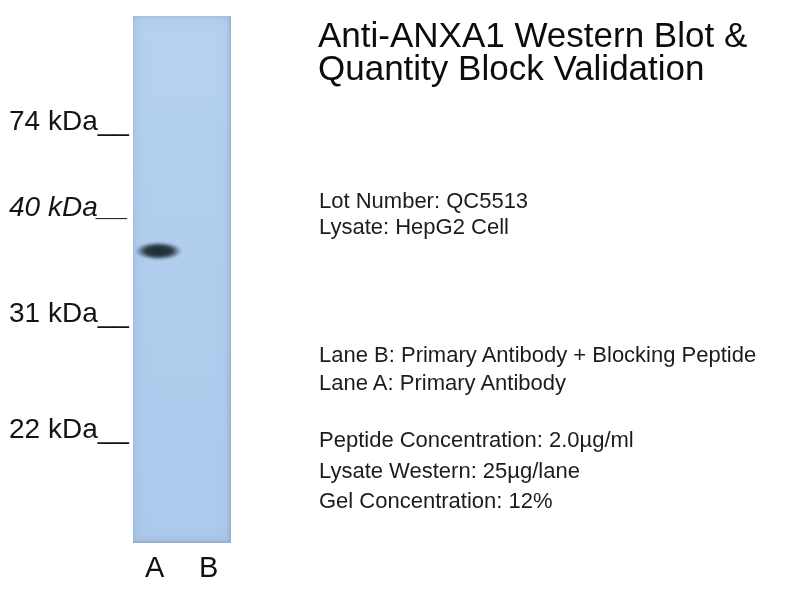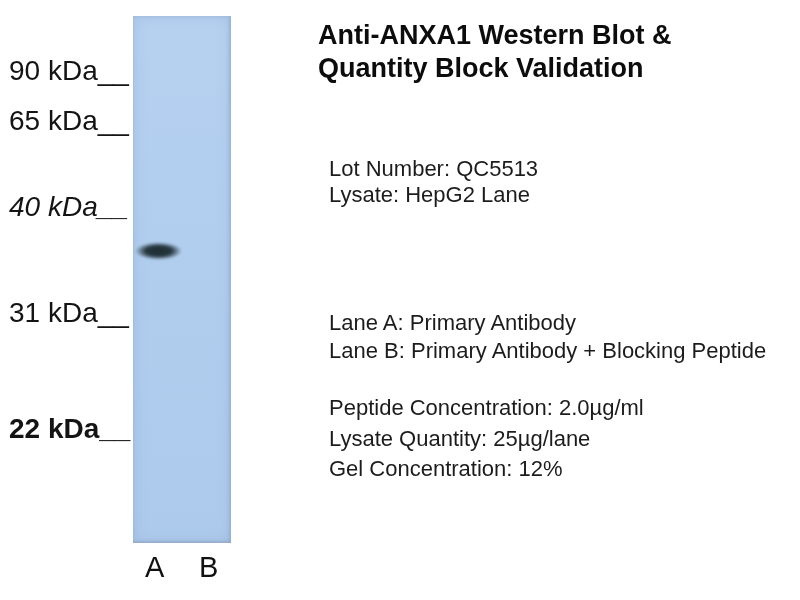--- a/index.html
+++ b/index.html
@@ -19,21 +19,21 @@
     left: 9px;
     font-size: 28px;
     line-height: 30px;
     color: #141414;
     white-space: nowrap;
   }
   .mw-90 { top: 56px; }
   .mw-65 { top: 106px; }
   .mw-40 { top: 192px; font-style: italic; }
   .mw-31 { top: 298px; }
-  .mw-22 { top: 414px; font-weight: bold; }
+  .mw-22 { top: 414px; }
 
   
   .membrane {
     position: absolute;
     left: 133px;
     top: 16px;
     width: 98px;
     height: 527px;
     background: linear-gradient(180deg, #b6d1f0 0%, #b0cdee 55%, #adcaec 100%);
     box-shadow: inset 0 0 14px rgba(125,155,195,0.35),
@@ -62,68 +62,68 @@
     color: #111111;
   }
   .lane-label-a { left: 145px; }
   .lane-label-b { left: 199px; }
 
   
   .title {
     position: absolute;
     left: 318px;
     top: 19px;
-    font-size: 27px;
-    font-weight: bold;
+    font-size: 35px;
+    font-weight: normal;
     line-height: 32.5px;
     color: #0c0c0c;
     white-space: nowrap;
   }
   .block {
     position: absolute;
-    left: 329px;
+    left: 319px;
     font-size: 22px;
     color: #1c1c1c;
     white-space: nowrap;
+    margin-top: 32px;
   }
   .block-lot        { top: 156px; line-height: 26px; }
   .block-lanes      { top: 309px; line-height: 28px; }
   .block-conditions { top: 393px; line-height: 30.5px; }
 </style>
 </head>
 <body>
 
 <div class="canvas">
 
-  <div class="mw mw-90">90 kDa__</div>
-  <div class="mw mw-65">65 kDa__</div>
+  <div class="mw mw-65">74 kDa__</div>
   <div class="mw mw-40">40 kDa__</div>
   <div class="mw mw-31">31 kDa__</div>
   <div class="mw mw-22">22 kDa__</div>
 
   <div class="membrane"></div>
   <div class="band"></div>
 
   <div class="lane-label lane-label-a">A</div>
   <div class="lane-label lane-label-b">B</div>
 
   <div class="title">
     <div>Anti-ANXA1 Western Blot &amp;</div>
     <div>Quantity Block Validation</div>
   </div>
 
   <div class="block block-lot">
     <div>Lot Number: QC5513</div>
-    <div>Lysate: HepG2 Lane</div>
+    <div>Lysate: HepG2 Cell</div>
   </div>
 
   <div class="block block-lanes">
+    <div>Lane B: Primary Antibody + Blocking Peptide</div>
     <div>Lane A: Primary Antibody</div>
-    <div>Lane B: Primary Antibody + Blocking Peptide</div>
   </div>
 
   <div class="block block-conditions">
     <div>Peptide Concentration: 2.0µg/ml</div>
-    <div>Lysate Quantity: 25µg/lane</div>
+    <div>Lysate Western: 25µg/lane</div>
     <div>Gel Concentration: 12%</div>
   </div>
 
 </div>
 
 </body></html>

